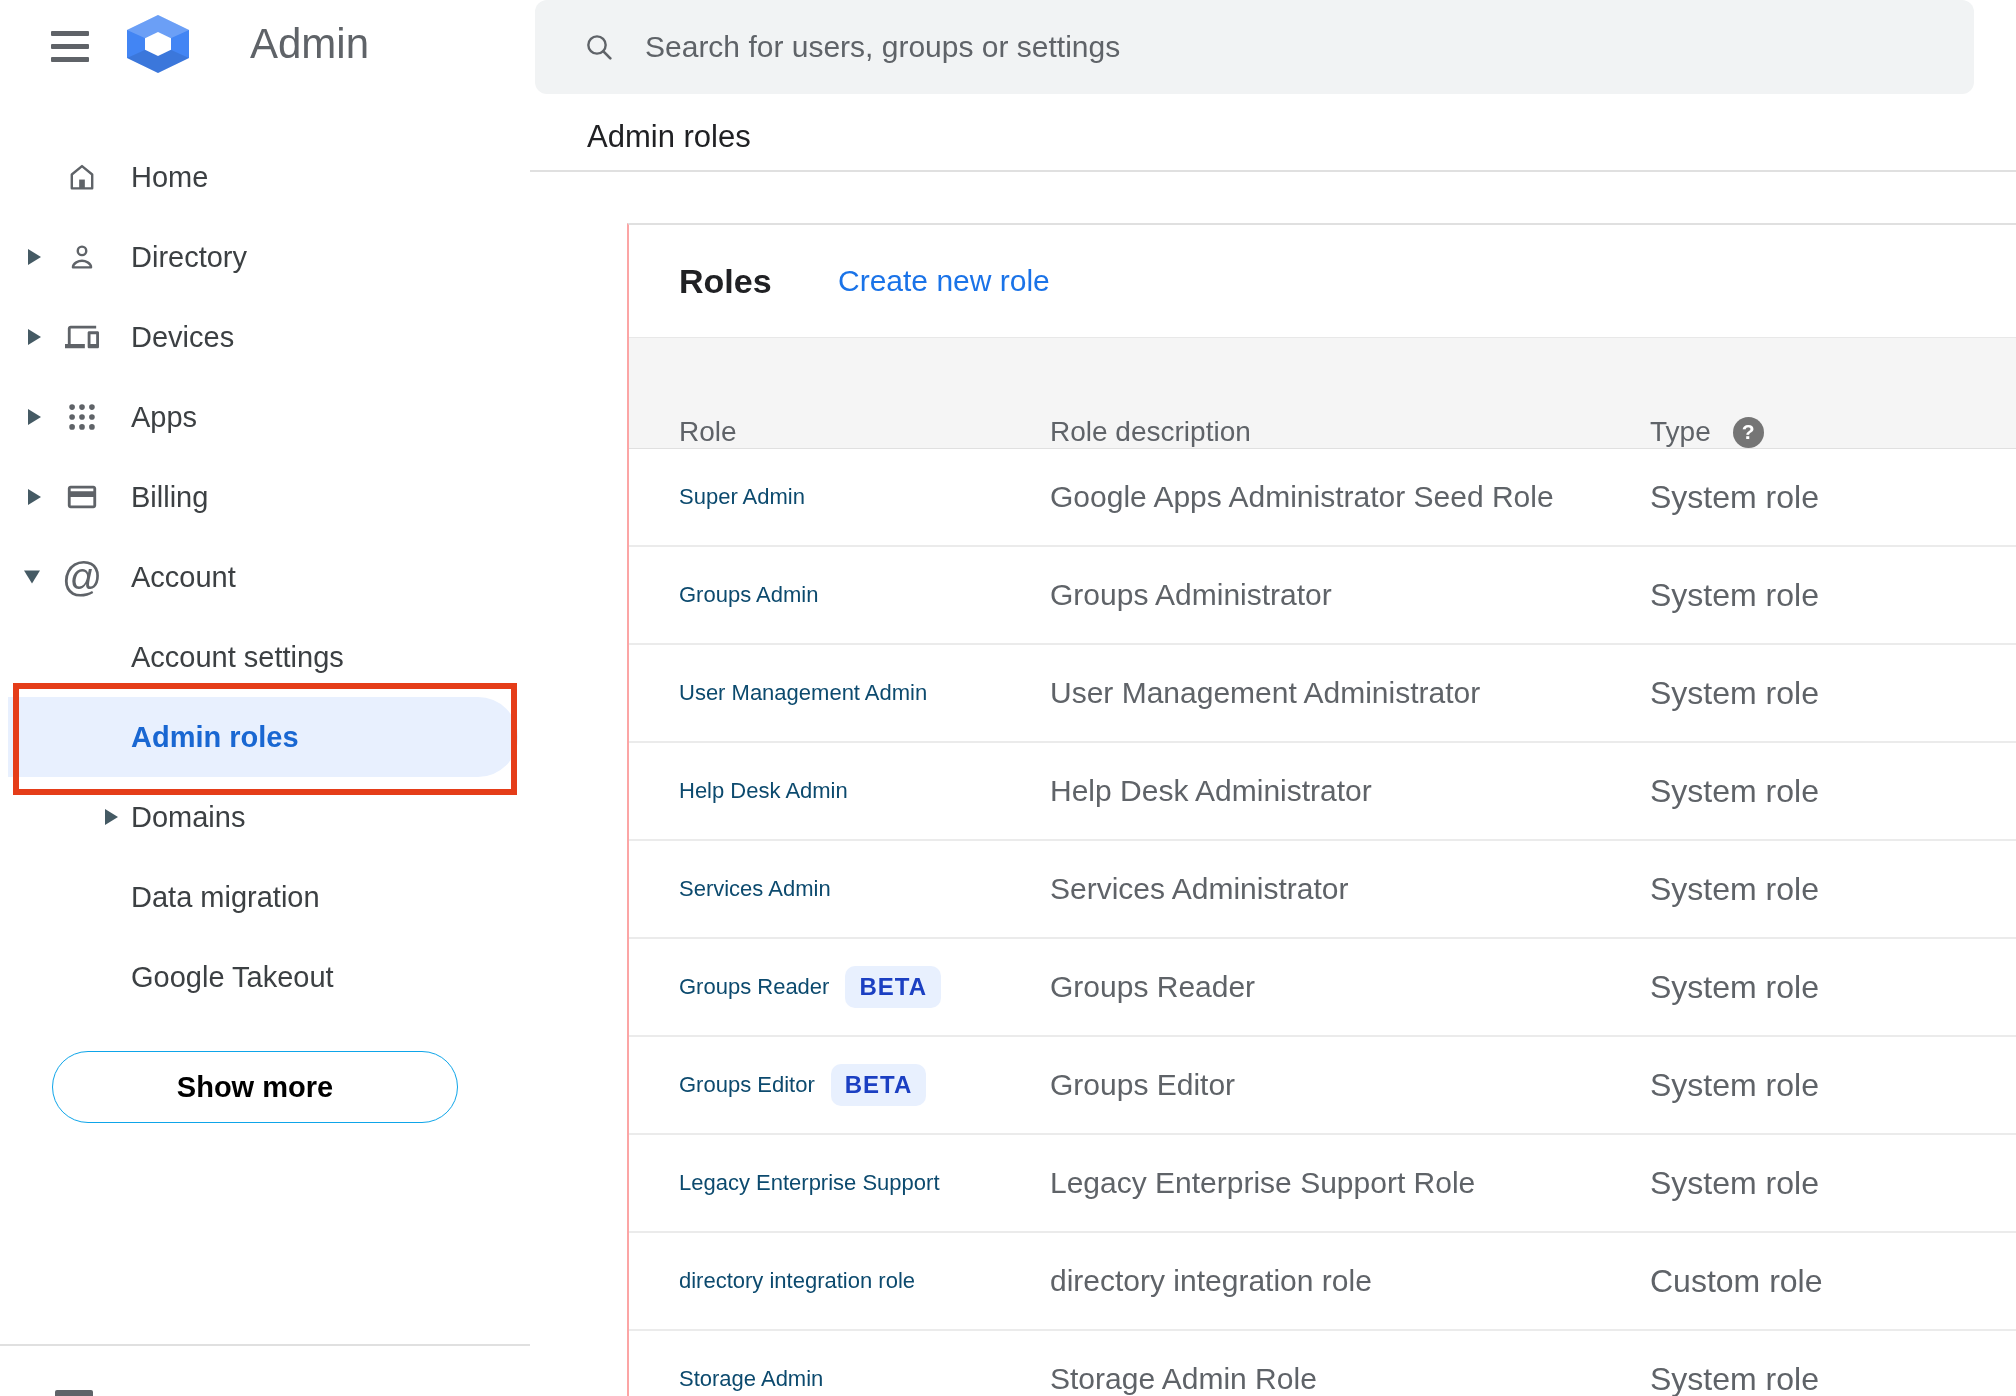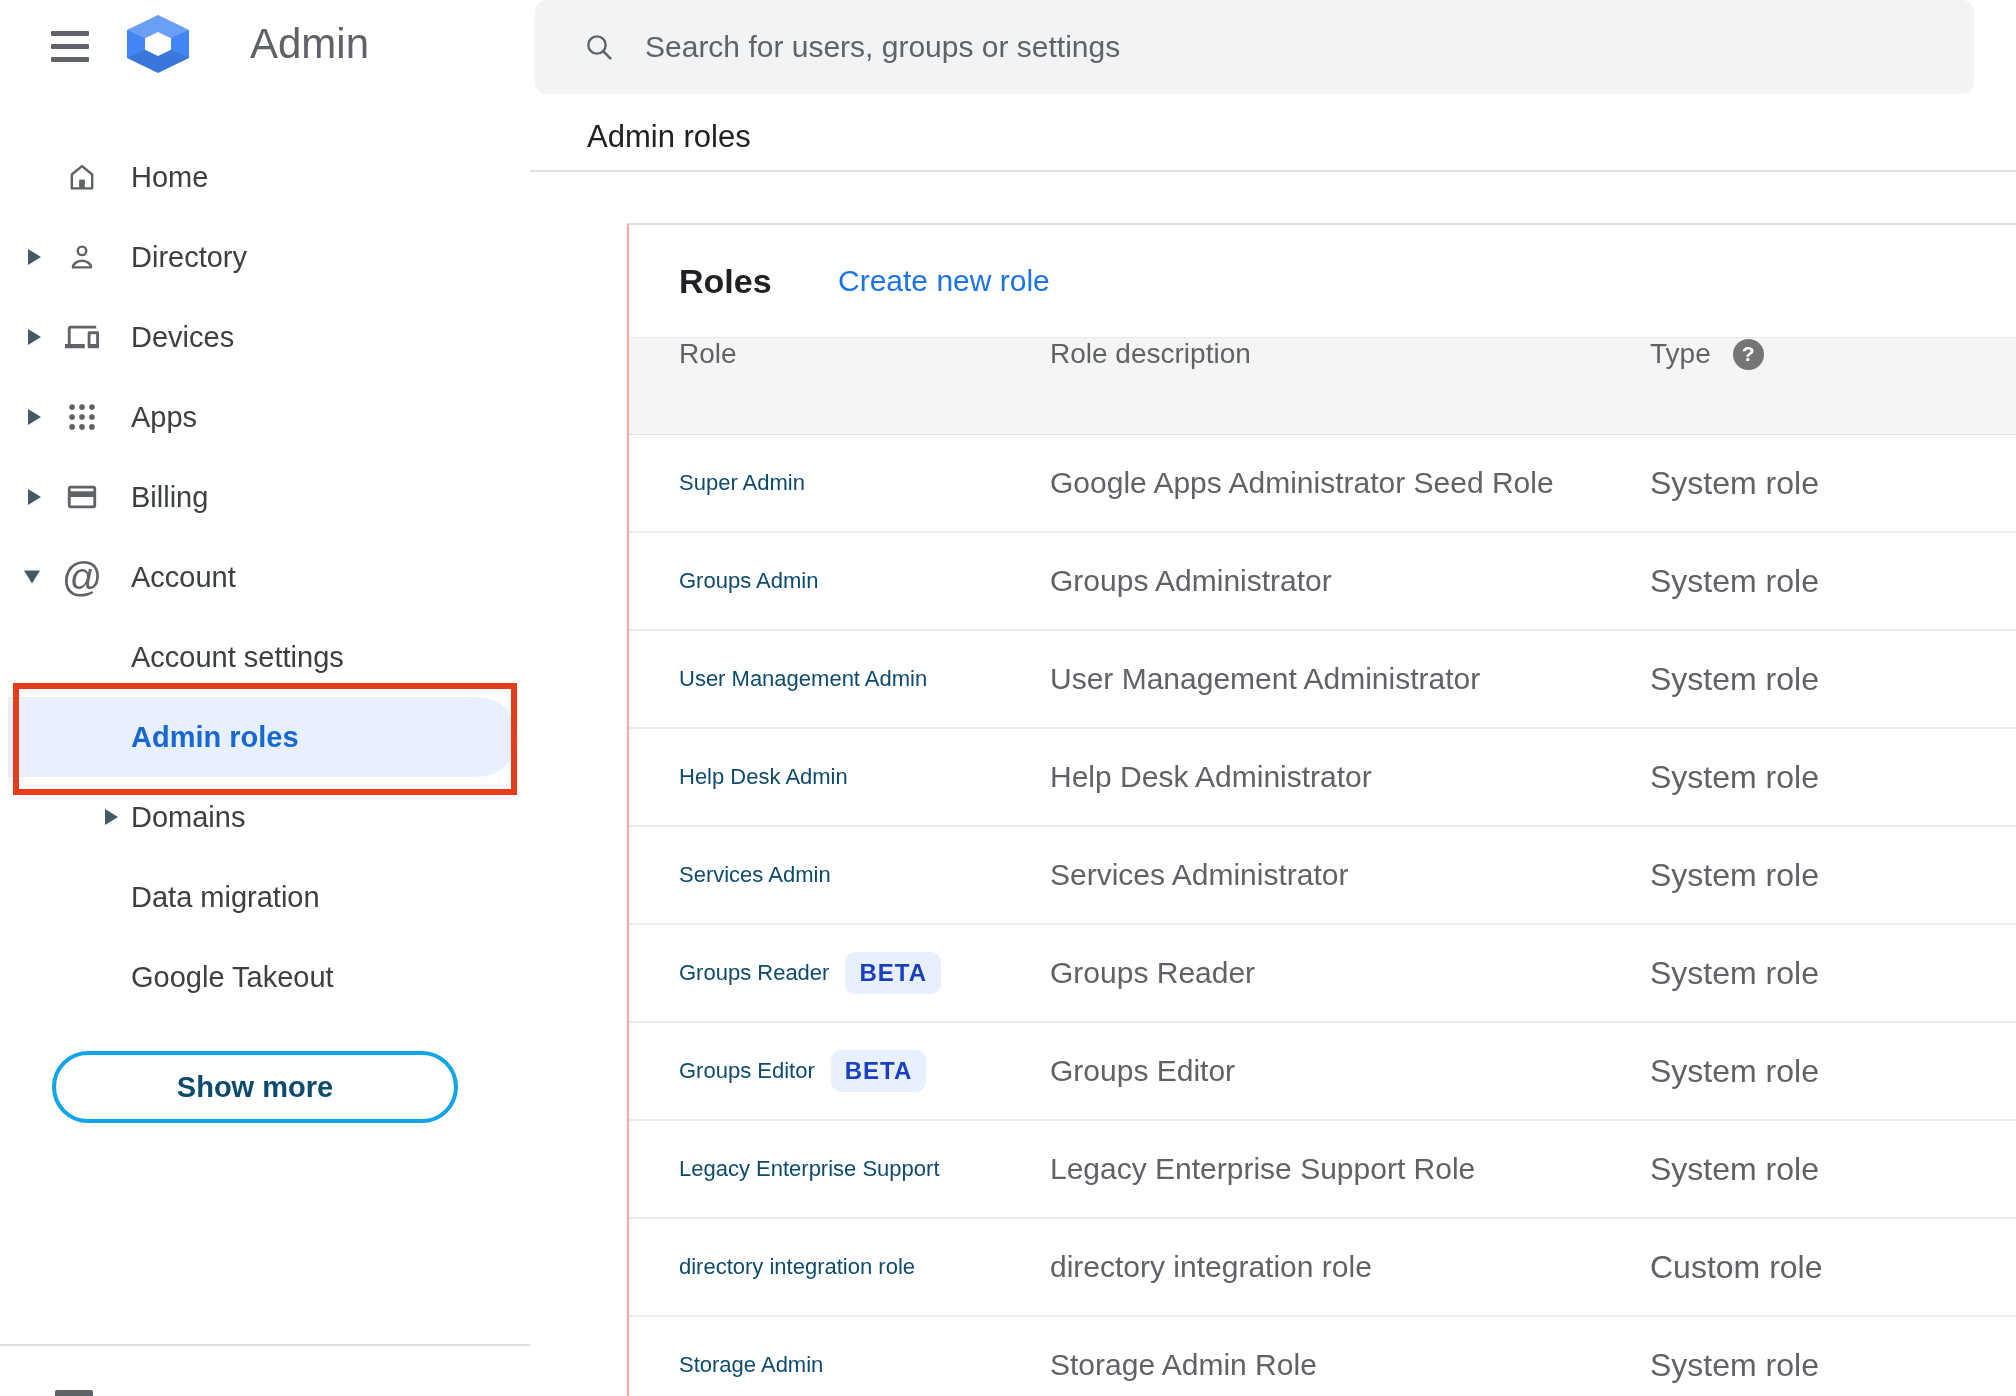--- a/index.html
+++ b/index.html
@@ -42,36 +42,36 @@
              width:36px;height:36px;display:flex;align-items:center;justify-content:center;}
   .arrow{position:absolute;top:50%;transform:translateY(-50%);width:0;height:0;}
   .arrow.right{border-left:13px solid #455a64;border-top:8px solid transparent;border-bottom:8px solid transparent;left:20px;}
   .arrow.down{border-top:13px solid #455a64;border-left:8px solid transparent;border-right:8px solid transparent;left:16px;}
   .arrow.ind{left:97px;}
 
   .red-box{position:absolute;left:13px;top:683px;width:504px;height:112px;
            border:6px solid #e53d19;box-sizing:border-box;pointer-events:none;}
 
   .show-more{position:absolute;left:52px;top:1051px;width:406px;height:72px;border-radius:36px;
-             border:4px solid #0ea5e9;background:#fff;color:#0c4a6e;font-weight:bold;
+             border:1px solid #0ea5e9;background:#fff;color:#000000;font-weight:bold;
              font-family:"Liberation Sans",sans-serif;font-size:29px;cursor:pointer;}
   .side-bottom-divider{position:absolute;left:0;top:1344px;width:530px;height:2px;background:#e0e0e0;}
   .cutoff-icon{position:absolute;left:55px;top:1390px;width:38px;height:6px;background:#5f6368;
                border-radius:2px 2px 0 0;}
 
   
   .card{position:absolute;left:627px;top:223px;right:0;bottom:0;background:#fff;
         border-left:2px solid #fca5a5;border-top:2px solid #e0e0e0;overflow:hidden;}
   .card-head{position:relative;height:112px;}
   .card-title{position:absolute;left:50px;top:50%;transform:translateY(-50%);
               font-size:34px;font-weight:bold;color:#202124;}
   .create-link{position:absolute;left:209px;top:50%;transform:translateY(-50%);
                font-size:30px;color:#1a73e8;cursor:pointer;text-decoration:none;}
-  .t-head{height:98px;background:#f5f5f5;border-top:1px solid #e8e8e8;border-bottom:1px solid #e0e0e0;
-          display:flex;align-items:flex-start;padding-left:50px;box-sizing:border-box;}
+  .t-head{height:112px;background:#f5f5f5;border-top:1px solid #e8e8e8;border-bottom:1px solid #e0e0e0;
+          display:flex;align-items:flex-end;padding-left:50px;box-sizing:border-box;}
   .t-row{height:98px;border-bottom:2px solid #ebebeb;display:flex;align-items:center;
          padding-left:50px;box-sizing:border-box;}
   .cell{white-space:nowrap;overflow:hidden;}
   .c-role{width:371px;display:flex;align-items:center;}
   .c-desc{width:600px;font-size:30px;color:#5f6368;}
   .c-type{flex:1;font-size:32px;color:#5f6368;display:flex;align-items:center;}
   .th{font-size:28px;color:#5f6368;}
   .role-link{font-size:22px;color:#0c4a6e;cursor:pointer;text-decoration:none;}
   .beta{margin-left:16px;background:#e8f0fe;color:#1b3fc2;font-weight:bold;font-size:24px;
         padding:7px 14px;border-radius:10px;letter-spacing:1px;}

